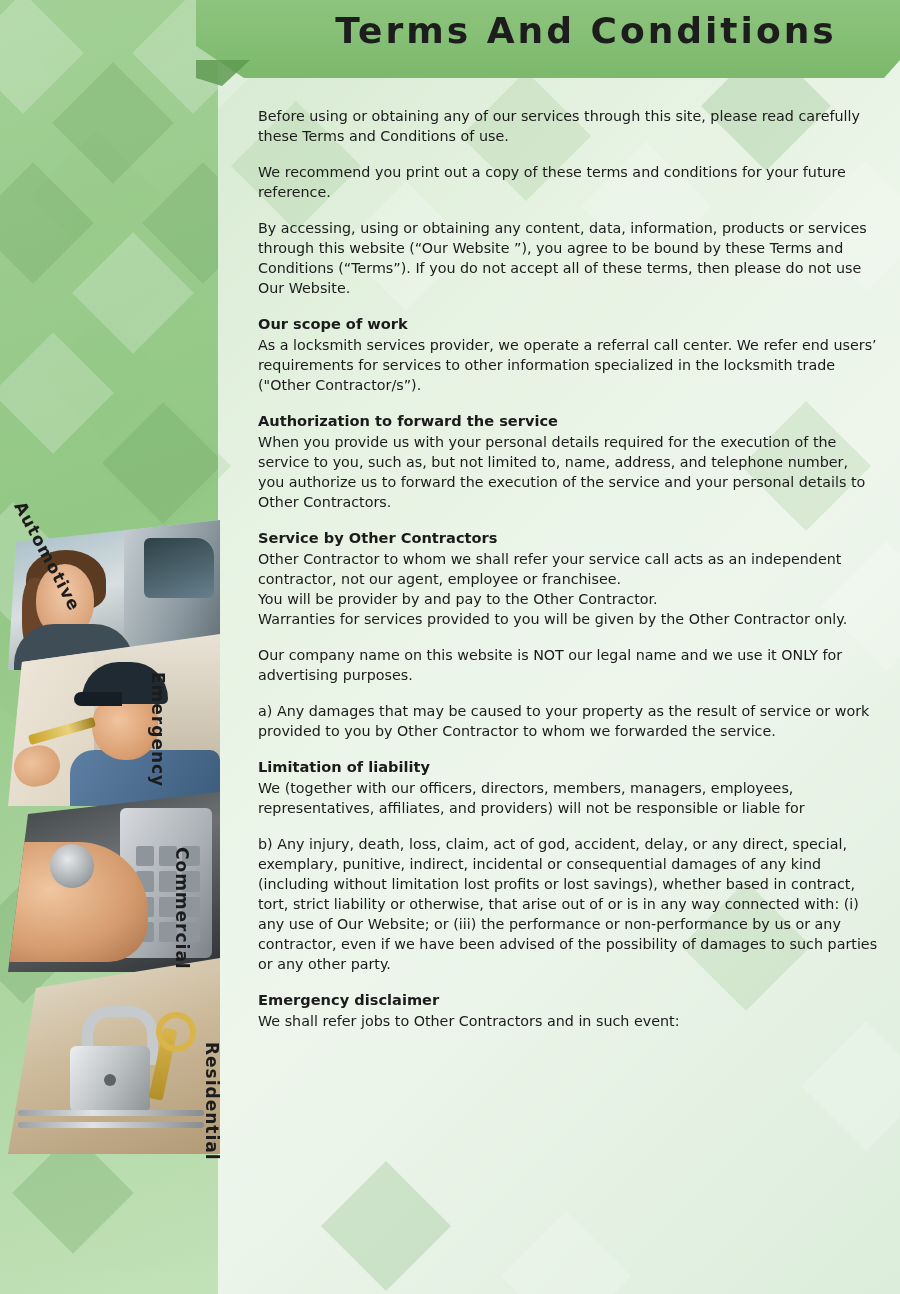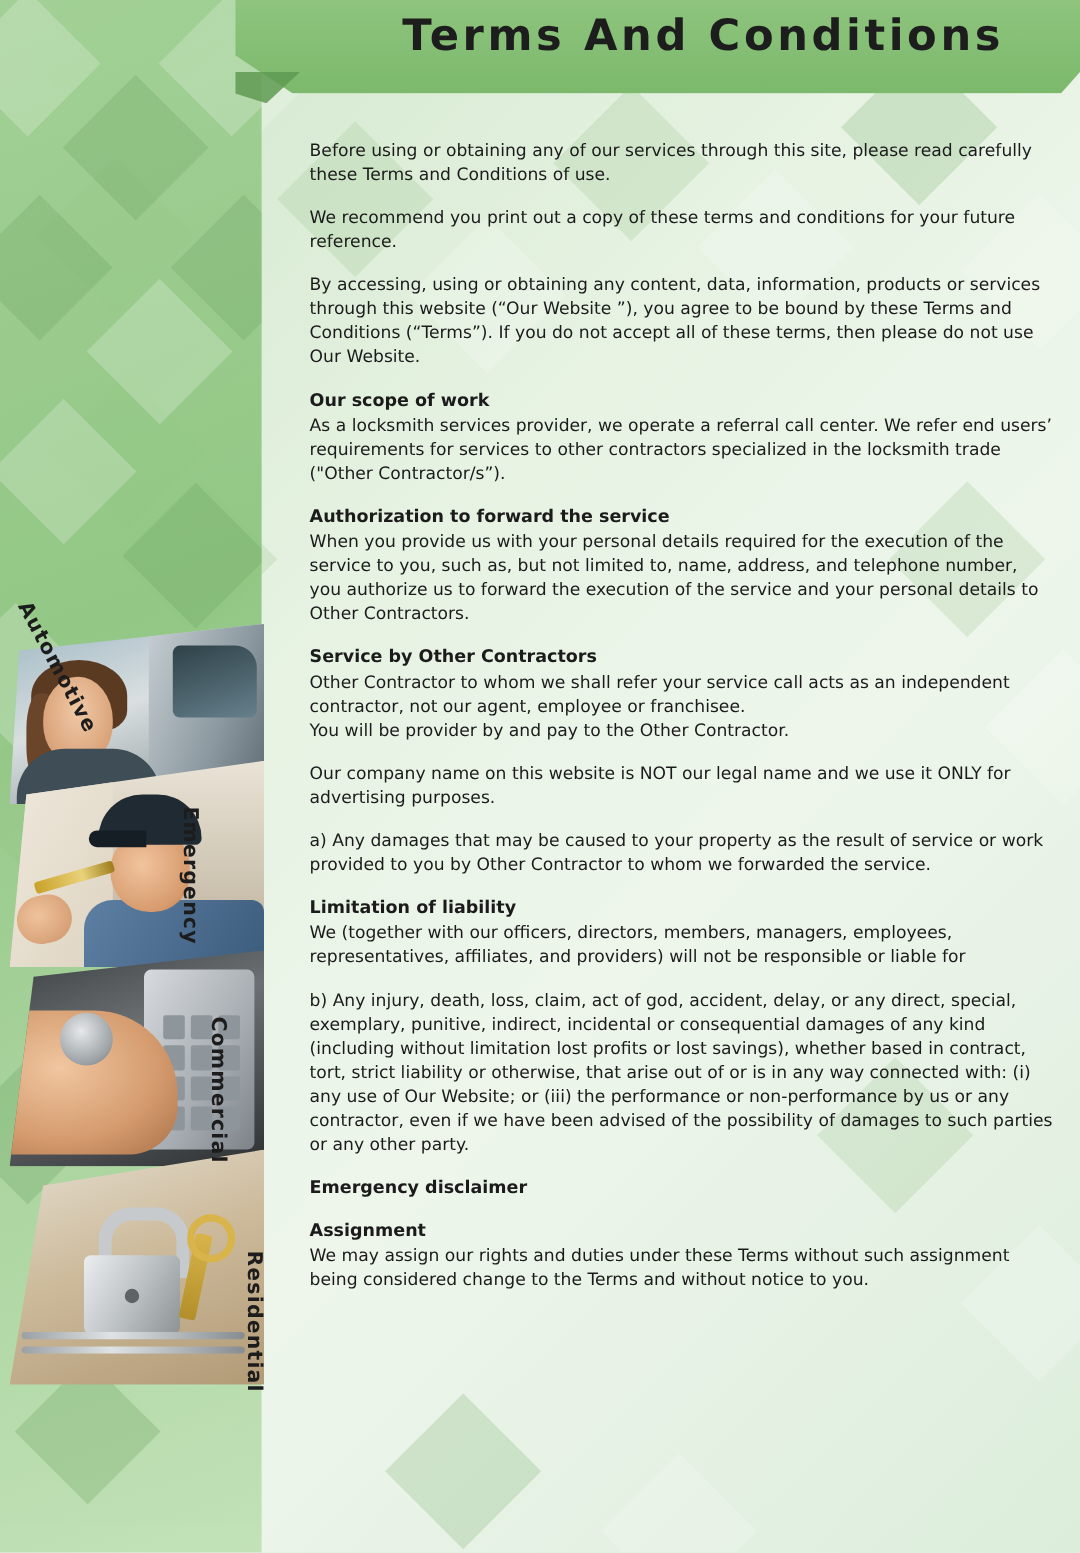--- a/index.html
+++ b/index.html
@@ -262,21 +262,21 @@
   }
   .vlabel-automotive { left: 28px;  top: 498px; transform: rotate(62deg); }
   .vlabel-emergency  { left: 168px; top: 672px; transform: rotate(90deg); }
   .vlabel-commercial { left: 192px; top: 847px; transform: rotate(90deg); }
   .vlabel-residential{ left: 222px; top: 1042px; transform: rotate(90deg); }
 
   
   .content {
     position: absolute;
     left: 258px;
-    top: 116px;
+    top: 106px;
     width: 620px;
     color: #1b1b1b;
     font-size: 14.3px;
     line-height: 20px;
   }
   .content p { margin: 0 0 16px 0; }
   .content h3 {
     margin: 0 0 1px 0;
     font-size: 14.6px;
     font-weight: bold;
@@ -394,32 +394,33 @@
   <div class="vlabel vlabel-residential">Residential</div>
 
   <div class="content">
 
     <p>Before using or obtaining any of our services through this site, please read carefully these Terms and Conditions of use.</p>
     <p>We recommend you print out a copy of these terms and conditions for your future reference.</p>
     <p>By accessing, using or obtaining any content, data, information, products or services through this website (“Our Website ”), you agree to be bound by these Terms and Conditions (“Terms”). If you do not accept all of these terms, then please do not use Our Website.</p>
 
     <div class="blk">
       <h3>Our scope of work</h3>
-      <p>As a locksmith services provider, we operate a referral call center. We refer end users’ requirements for services to other contractors specialized in the locksmith trade ("Other Contractor/s”).</p>
+      <p>As a locksmith services provider, we operate a referral call center. We refer end users’ requirements for services to other information specialized in the locksmith trade ("Other Contractor/s”).</p>
     </div>
 
     <div class="blk">
       <h3>Authorization to forward the service</h3>
       <p>When you provide us with your personal details required for the execution of the service to you, such as, but not limited to, name, address, and telephone number, you authorize us to forward the execution of the service and your personal details to Other Contractors.</p>
     </div>
 
     <div class="blk">
       <h3>Service by Other Contractors</h3>
       <p>Other Contractor to whom we shall refer your service call acts as an independent contractor, not our agent, employee or franchisee.</p>
       <p>You will be provider by and pay to the Other Contractor.</p>
+      <p>Warranties for services provided to you will be given by the Other Contractor only.</p>
     </div>
 
     <div class="blk">
       <p>Our company name on this website is NOT our legal name and we use it ONLY for advertising purposes.</p>
     </div>
 
     <div class="blk">
       <p>a) Any damages that may be caused to your property as the result of service or work provided to you by Other Contractor to whom we forwarded the service.</p>
     </div>
 
@@ -427,21 +428,18 @@
       <h3>Limitation of liability</h3>
       <p>We (together with our officers, directors, members, managers, employees, representatives, affiliates, and providers) will not be responsible or liable for</p>
     </div>
 
     <div class="blk">
       <p>b) Any injury, death, loss, claim, act of god, accident, delay, or any direct, special, exemplary, punitive, indirect, incidental or consequential damages of any kind (including without limitation lost profits or lost savings), whether based in contract, tort, strict liability or otherwise, that arise out of or is in any way connected with: (i) any use of Our Website; or (iii) the performance or non-performance by us or any contractor, even if we have been advised of the possibility of damages to such parties or any other party.</p>
     </div>
 
     <div class="blk">
       <h3>Emergency disclaimer</h3>
-    </div>
-
-    <div class="blk">
-      <h3>Assignment</h3>
-      <p>We may assign our rights and duties under these Terms without such assignment being considered change to the Terms and without notice to you.</p>
-    </div>
+      <p>We shall refer jobs to Other Contractors and in such event:</p>
+    </div>
+
 
   </div>
 </div>
 
 </body></html>

